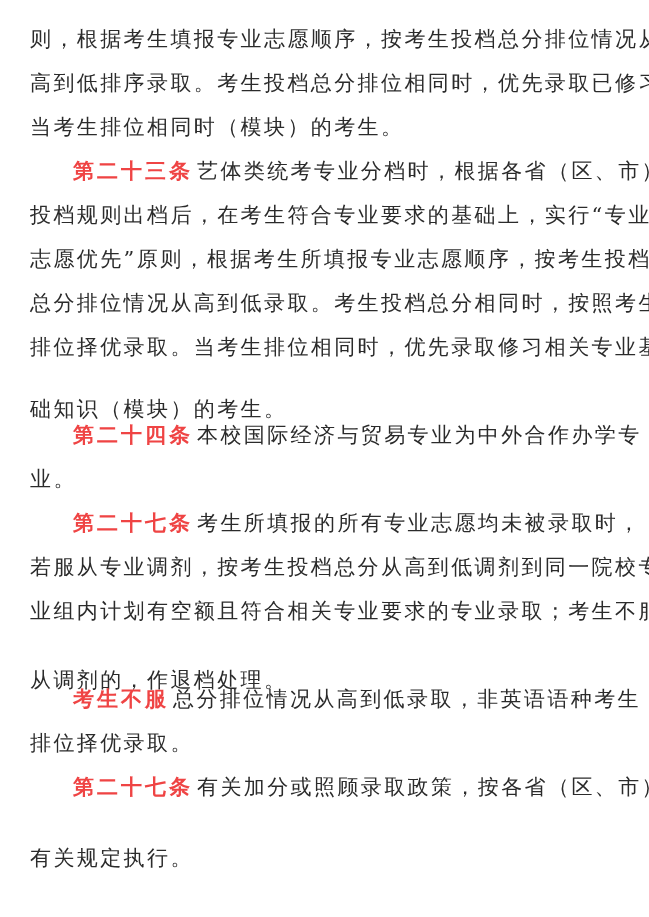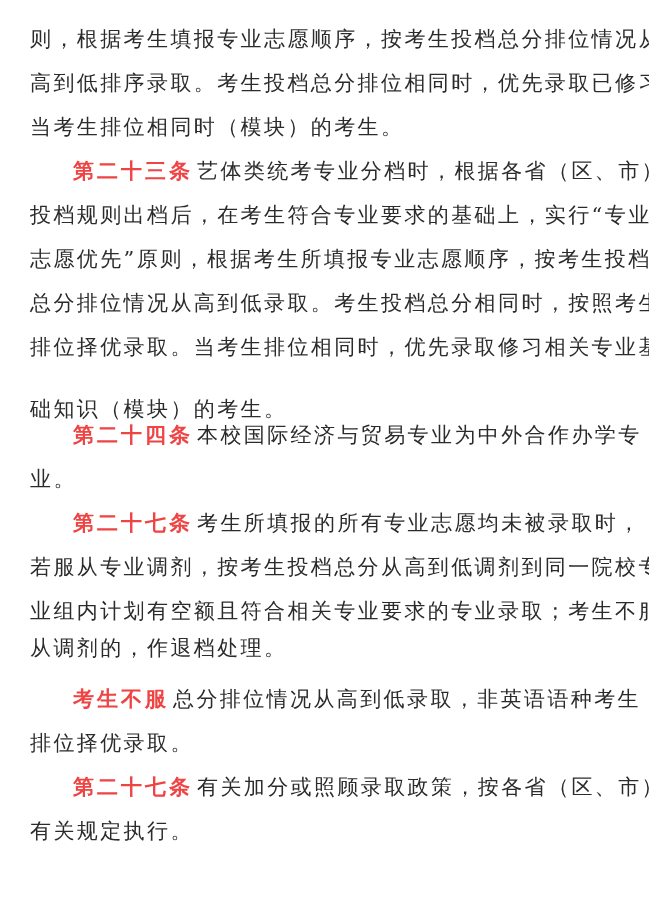--- a/index.html
+++ b/index.html
@@ -30,24 +30,24 @@
   <div class="line indent" style="top:423px">
     <span class="b">第二十四条</span><span>本校国际经济与贸易专业为中外合作办学专</span>
   </div>
   <div class="line" style="top:467px">业。</div>
 
   <div class="line indent" style="top:511px">
     <span class="b">第二十七条</span><span>考生所填报的所有专业志愿均未被录取时，</span>
   </div>
   <div class="line" style="top:555px">若服从专业调剂，按考生投档总分从高到低调剂到同一院校专</div>
   <div class="line" style="top:599px">业组内计划有空额且符合相关专业要求的专业录取；考生不服</div>
-  <div class="line" style="top:636px">从调剂的，作退档处理。</div>
+  <div class="line" style="top:668px">从调剂的，作退档处理。</div>
 
   <div class="line indent" style="top:687px">
     <span class="b">考生不服</span><span>总分排位情况从高到低录取，非英语语种考生</span>
   </div>
   <div class="line" style="top:731px">排位择优录取。</div>
 
   <div class="line indent" style="top:775px">
     <span class="b">第二十七条</span><span>有关加分或照顾录取政策，按各省（区、市）</span>
   </div>
-  <div class="line" style="top:819px">有关规定执行。</div>
+  <div class="line" style="top:846px">有关规定执行。</div>
 </div>
 
 </body></html>

